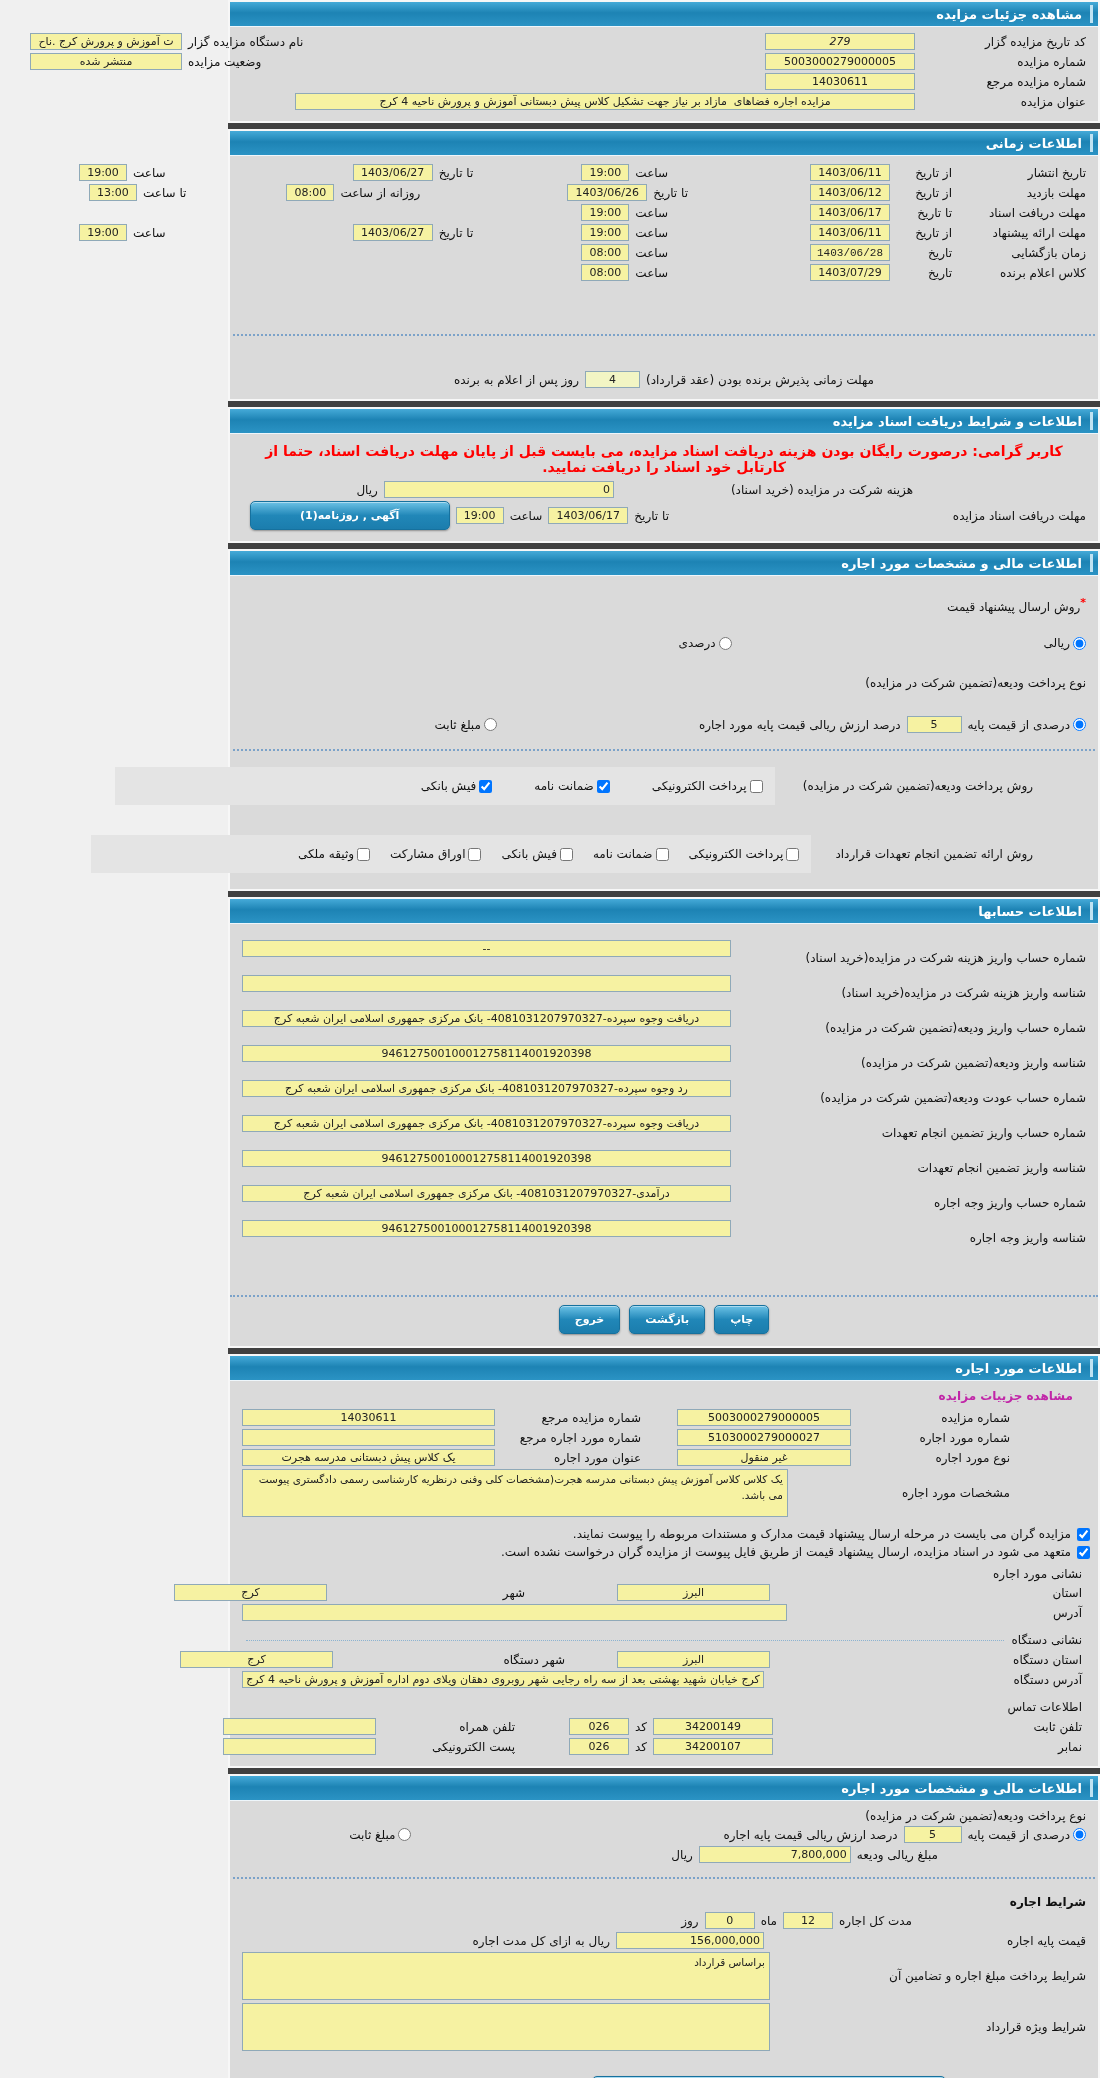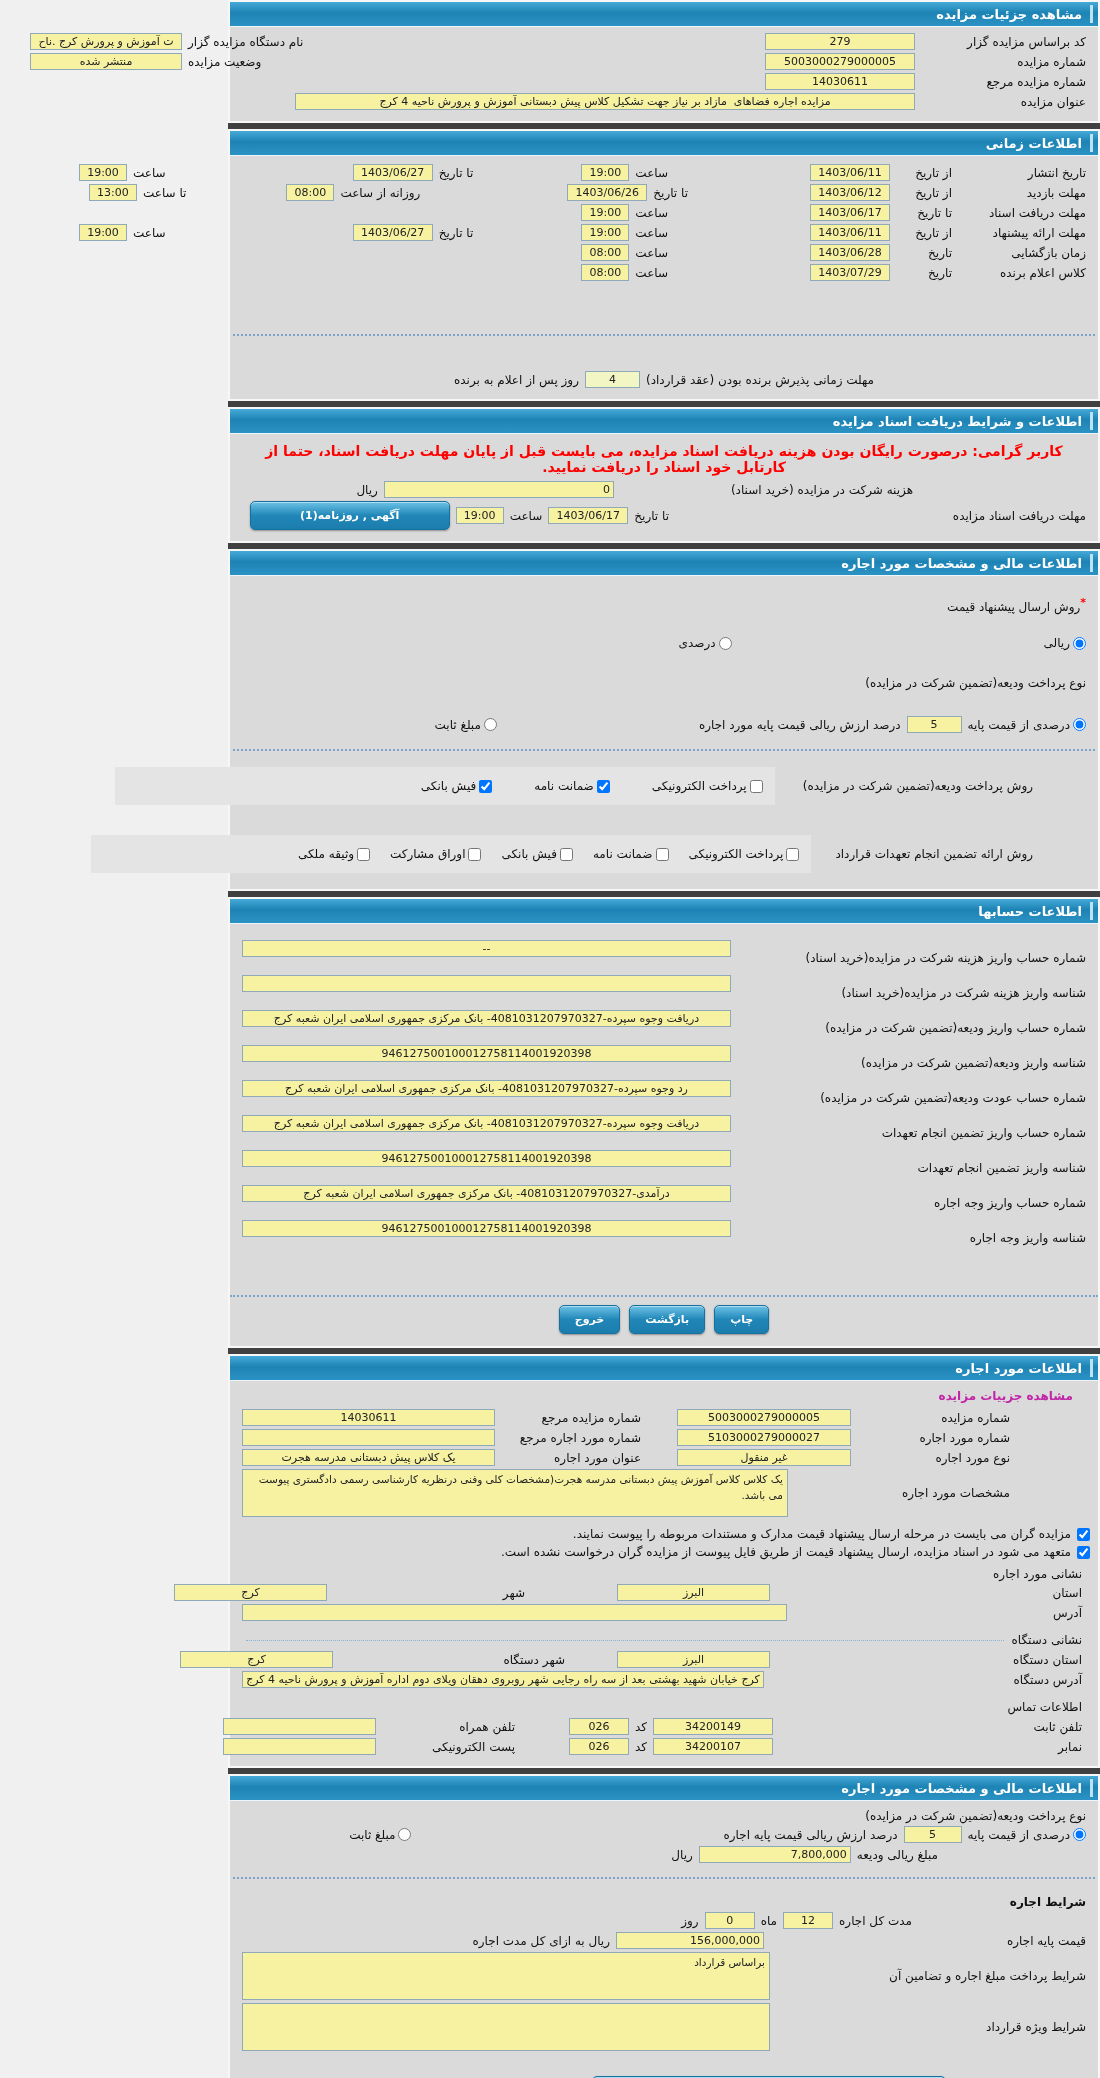--- a/index.html
+++ b/index.html
@@ -79,22 +79,22 @@
   .mid-gap { height:22px; }
 </style>
 </head>
 <body>
 
 <div class="page">
 
   <div class="panel">
     <div class="hdr">مشاهده جزئیات مزایده</div>
     <div class="row" style="margin-top:6px">
-      <span class="lbl" style="width:165px">کد براساس مزایده گزار</span>
-      <input class="inp ltr" style="width: 150px;" readonly="" value="279">
+      <span class="lbl" style="width:165px">کد تاریخ مزایده گزار</span>
+      <input class="inp ltr" style="width: 150px; font-style: italic;" readonly="" value="279">
       <i class="sp" style="width:415px"></i>
       <span class="lbl" style="width:150px;text-align:left">نام دستگاه مزایده گزار</span>
       <input class="inp" style="width: 152px;" readonly="" value="ت آموزش و پرورش کرج .ناح">
     </div>
     <div class="row">
       <span class="lbl" style="width:165px">شماره مزایده</span>
       <input class="inp ltr" style="width: 150px;" readonly="" value="5003000279000005">
       <i class="sp" style="width:415px"></i>
       <span class="lbl" style="width:150px;text-align:left">وضعیت مزایده</span>
       <input class="inp" style="width: 152px;" readonly="" value="منتشر شده">
@@ -163,21 +163,21 @@
       <span class="lbl">تا تاریخ</span>
       <input class="inp ltr" style="width: 80px;" readonly="" value="1403/06/27">
       <i class="sp" style="width:175px"></i>
       <span class="lbl">ساعت</span>
       <input class="inp ltr" style="width: 48px;" readonly="" value="19:00">
     </div>
 
     <div class="row">
       <span class="lbl" style="width:128px">زمان بازگشایی</span>
       <span class="lbl" style="width:56px">تاریخ</span>
-      <input class="inp ltr" style="width: 80px;" readonly="" value="1403/06/28">
+      <input class="inp ltr" style="width: 80px; font-family: Liberation Mono, monospace;" readonly="" value="1403/06/28">
       <i class="sp" style="width:130px"></i>
       <span class="lbl">ساعت</span>
       <input class="inp ltr" style="width: 48px;" readonly="" value="08:00">
     </div>
 
     <div class="row">
       <span class="lbl" style="width:128px">کلاس اعلام برنده</span>
       <span class="lbl" style="width:56px">تاریخ</span>
       <input class="inp ltr" style="width: 80px;" readonly="" value="1403/07/29">
       <i class="sp" style="width:130px"></i>

